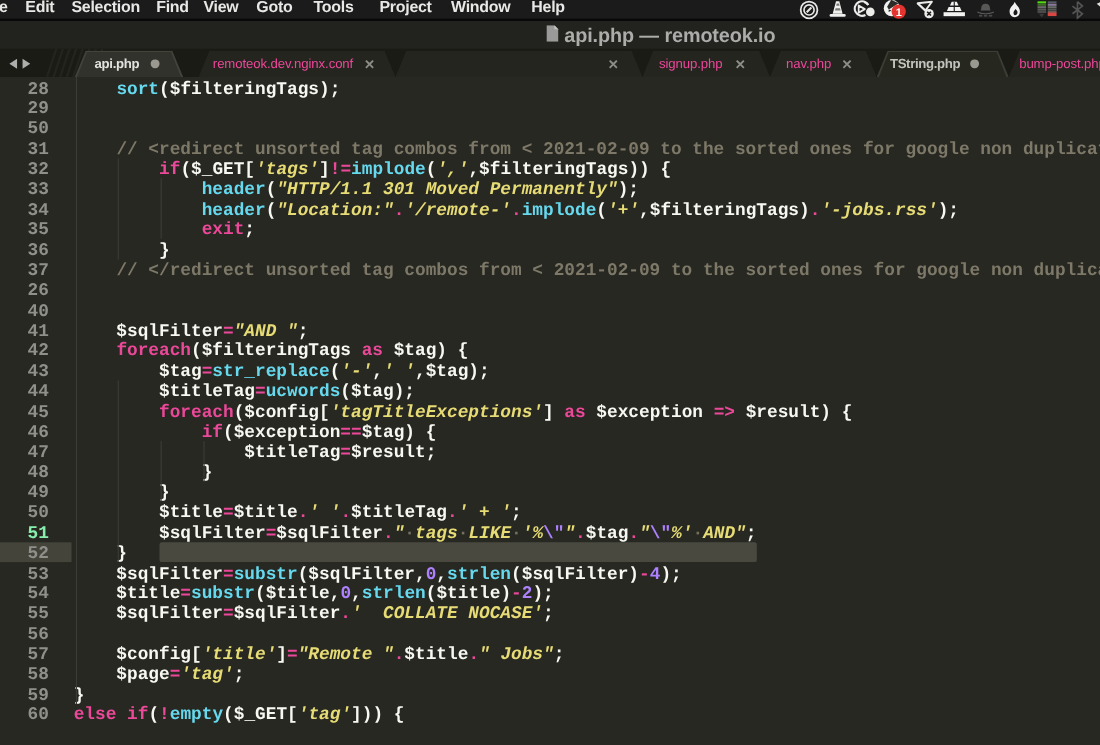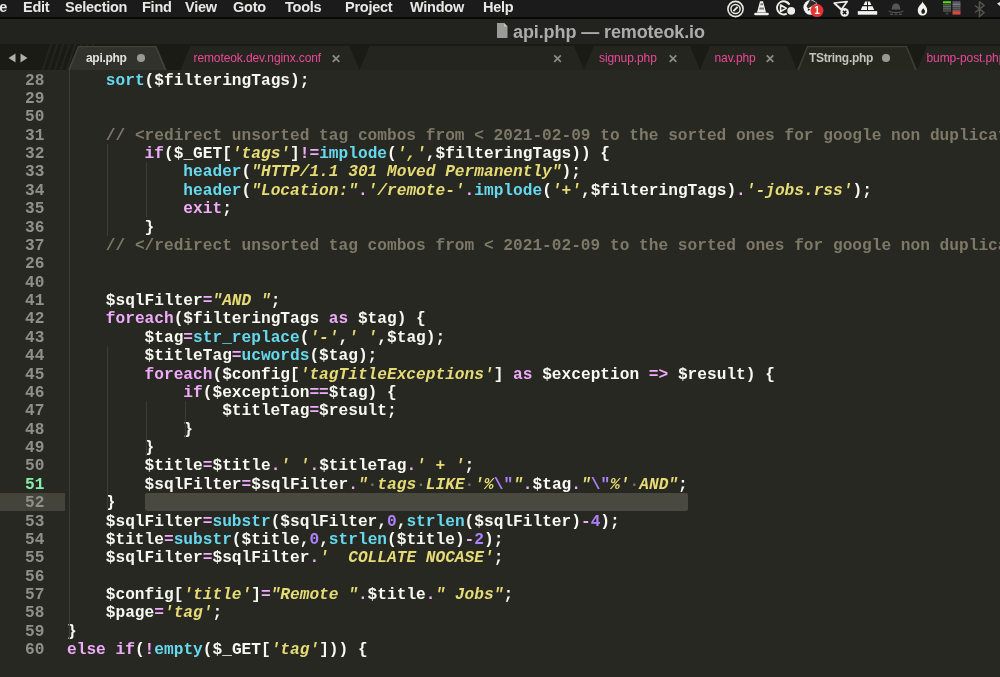--- a/index.html
+++ b/index.html
@@ -13,21 +13,21 @@
 .tab .shape{position:absolute;left:0;top:0;width:100%;height:100%;}
 .tabtxt{position:absolute;top:4px;font-size:12px;font-weight:600;letter-spacing:-0.3px;line-height:17px;white-space:nowrap;}
 .inact{color:#ec4899;font-weight:400;letter-spacing:-0.1px;}
 .act{color:#e2e2e0;}
 .x{position:absolute;top:3.5px;font-size:12px;color:#8e8e88;line-height:18px;font-weight:600;}
 .dot{position:absolute;top:8px;width:7.5px;height:7.5px;border-radius:50%;background:#99998f;}
 #code{position:absolute;left:0;top:70.4px;width:1000px;height:607px;font-family:"Liberation Mono",monospace;font-size:16.17px;line-height:18.38px;color:#f8f8f2;font-weight:bold;}
 .ln{height:18.38px;position:relative;}
 .g{position:absolute;left:0;top:1.2px;width:44.5px;text-align:right;color:#8f908a;}
 .c{position:absolute;left:67px;top:1.2px;white-space:pre;}
-.k{color:#f0abfc;}
+.k{color:#ec4899;}
 .f{color:#66d9ef;}
 .s{color:#e6db74;font-style:italic;}
 .n{color:#ae81ff;}
 .cm{color:#7d7867;}
 .w{color:#75715e;}
 .guide{position:absolute;width:1px;background:#3b3c35;}
 #sel{position:absolute;background:#4a4940;border-radius:2px;}
 #gutsel{position:absolute;background:#44443b;}
 </style>
 </head>

